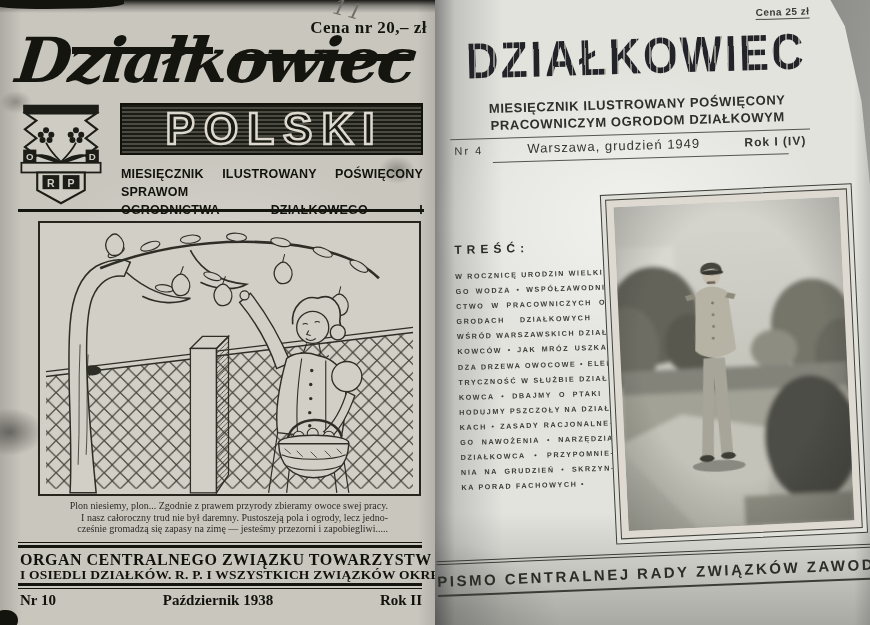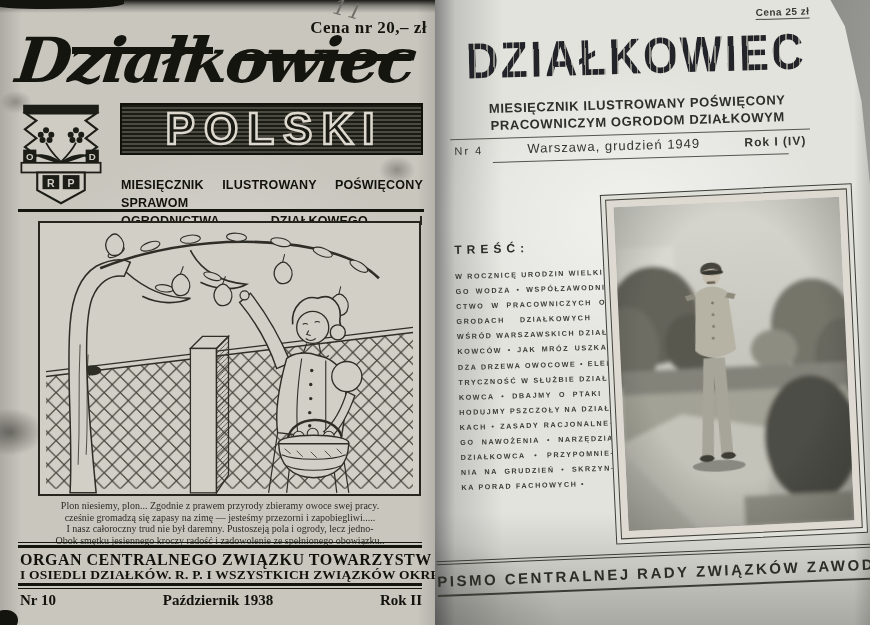--- a/index.html
+++ b/index.html
@@ -29,29 +29,29 @@
     font:italic bold 62px "DejaVu Serif",serif;letter-spacing:-3px;color:#15150f;
     transform:skewX(-6deg) scaleX(1.04);transform-origin:left top;white-space:nowrap;}
   .title-bar{position:absolute;background:#15150f;height:7px;}
   .emblem{position:absolute;left:17px;top:101px;}
   .banner-polski{position:absolute;left:120px;top:103px;width:303px;height:52px;
     display:flex;align-items:center;justify-content:center;
     background:repeating-linear-gradient(180deg,#1b1b15 0 2px,#4a4a40 2px 4px);
     border:2px solid #12120d;}
   .banner-polski span{font:bold 44px "Liberation Sans",sans-serif;letter-spacing:9px;
     color:#1b1b15;-webkit-text-stroke:2.5px #ddd9ce;padding-left:6px;}
-  .tagline-left{position:absolute;left:121px;top:176px;width:302px;color:#12120d;
+  .tagline-left{position:absolute;left:121px;top:165px;width:302px;color:#12120d;
     font:bold 12.5px "Liberation Sans",sans-serif;line-height:18px;letter-spacing:.2px;
     text-align:justify;}
   .tagline-left div{text-align:justify;text-align-last:justify;}
   .rule-left-header{position:absolute;left:18px;top:209px;width:406px;height:3px;background:#15150f;}
   .illu-frame{position:absolute;left:38px;top:221px;width:383px;height:275px;
     border:2px solid #26261f;background:#d2cfc7;}
   .caption-left{position:absolute;left:52px;top:500px;width:336px;color:#2c2c26;
-    font:10px "Liberation Serif",serif;line-height:11.6px;text-align:center;}
+    font:10px "Liberation Serif",serif;line-height:11.6px;text-align:right;}
   .lf-bar-a{position:absolute;left:18px;top:542px;width:404px;height:1px;background:#15150f;}
   .lf-bar-b{position:absolute;left:18px;top:545px;width:404px;height:3px;background:#15150f;}
   .org-line1{position:absolute;left:20px;top:551px;width:402px;color:#12120d;
     font:bold 16px "Liberation Serif",serif;letter-spacing:.5px;
     text-align:justify;text-align-last:justify;white-space:nowrap;}
   .org-line2{position:absolute;left:20px;top:567px;width:402px;color:#12120d;
     font:bold 13.5px "Liberation Serif",serif;letter-spacing:.2px;
     text-align:justify;text-align-last:justify;white-space:nowrap;}
   .lf-bar-c{position:absolute;left:18px;top:583px;width:404px;height:3px;background:#15150f;}
   .lf-bar-d{position:absolute;left:18px;top:588px;width:404px;height:1px;background:#15150f;}
@@ -252,23 +252,22 @@
           <ellipse cx="273" cy="218" rx="35" ry="7.5" stroke-width="1.4"></ellipse>
           <path d="M238,219 C239,240 250,252 273,253 C296,252 307,240 308,219 Z" stroke-width="1.4"></path>
           <path d="M241,230 C255,236 291,236 305,230 M246,241 C258,247 288,247 300,241" fill="none" stroke-width="1"></path>
           <path d="M244,224 l6,5 M256,226 l6,6 M270,227 l6,6 M284,226 l6,6 M296,224 l5,5" fill="none" stroke-width=".8"></path>
         </g>
       </svg>
     </div>
 
     <div class="caption-left">
       <div>Plon niesiemy, plon... Zgodnie z prawem przyrody zbieramy owoce swej pracy.</div>
+      <div>I nasz całoroczny trud nie był daremny. Pustoszeją pola i ogrody, lecz jedno-</div>
       <div>cześnie gromadzą się zapasy na zimę — jesteśmy przezorni i zapobiegliwi.....</div>
-      <div>I nasz całoroczny trud nie był daremny. Pustoszeją pola i ogrody, lecz jedno-</div>
-      <div>Obok smętku jesiennego kroczy radość i zadowolenie ze spełnionego obowiązku..</div>
     </div>
 
     <div class="lf-bar-a"></div>
     <div class="lf-bar-b"></div>
     <div class="org-line1">ORGAN CENTRALNEGO ZWIĄZKU TOWARZYSTW OGRODÓW</div>
     <div class="org-line2">I OSIEDLI DZIAŁKÓW. R. P. I WSZYSTKICH ZWIĄZKÓW OKRĘGOWYCH</div>
     <div class="lf-bar-c"></div>
     <div class="lf-bar-d"></div>
     <div class="issue-row-left">
       <span>Nr 10</span>

